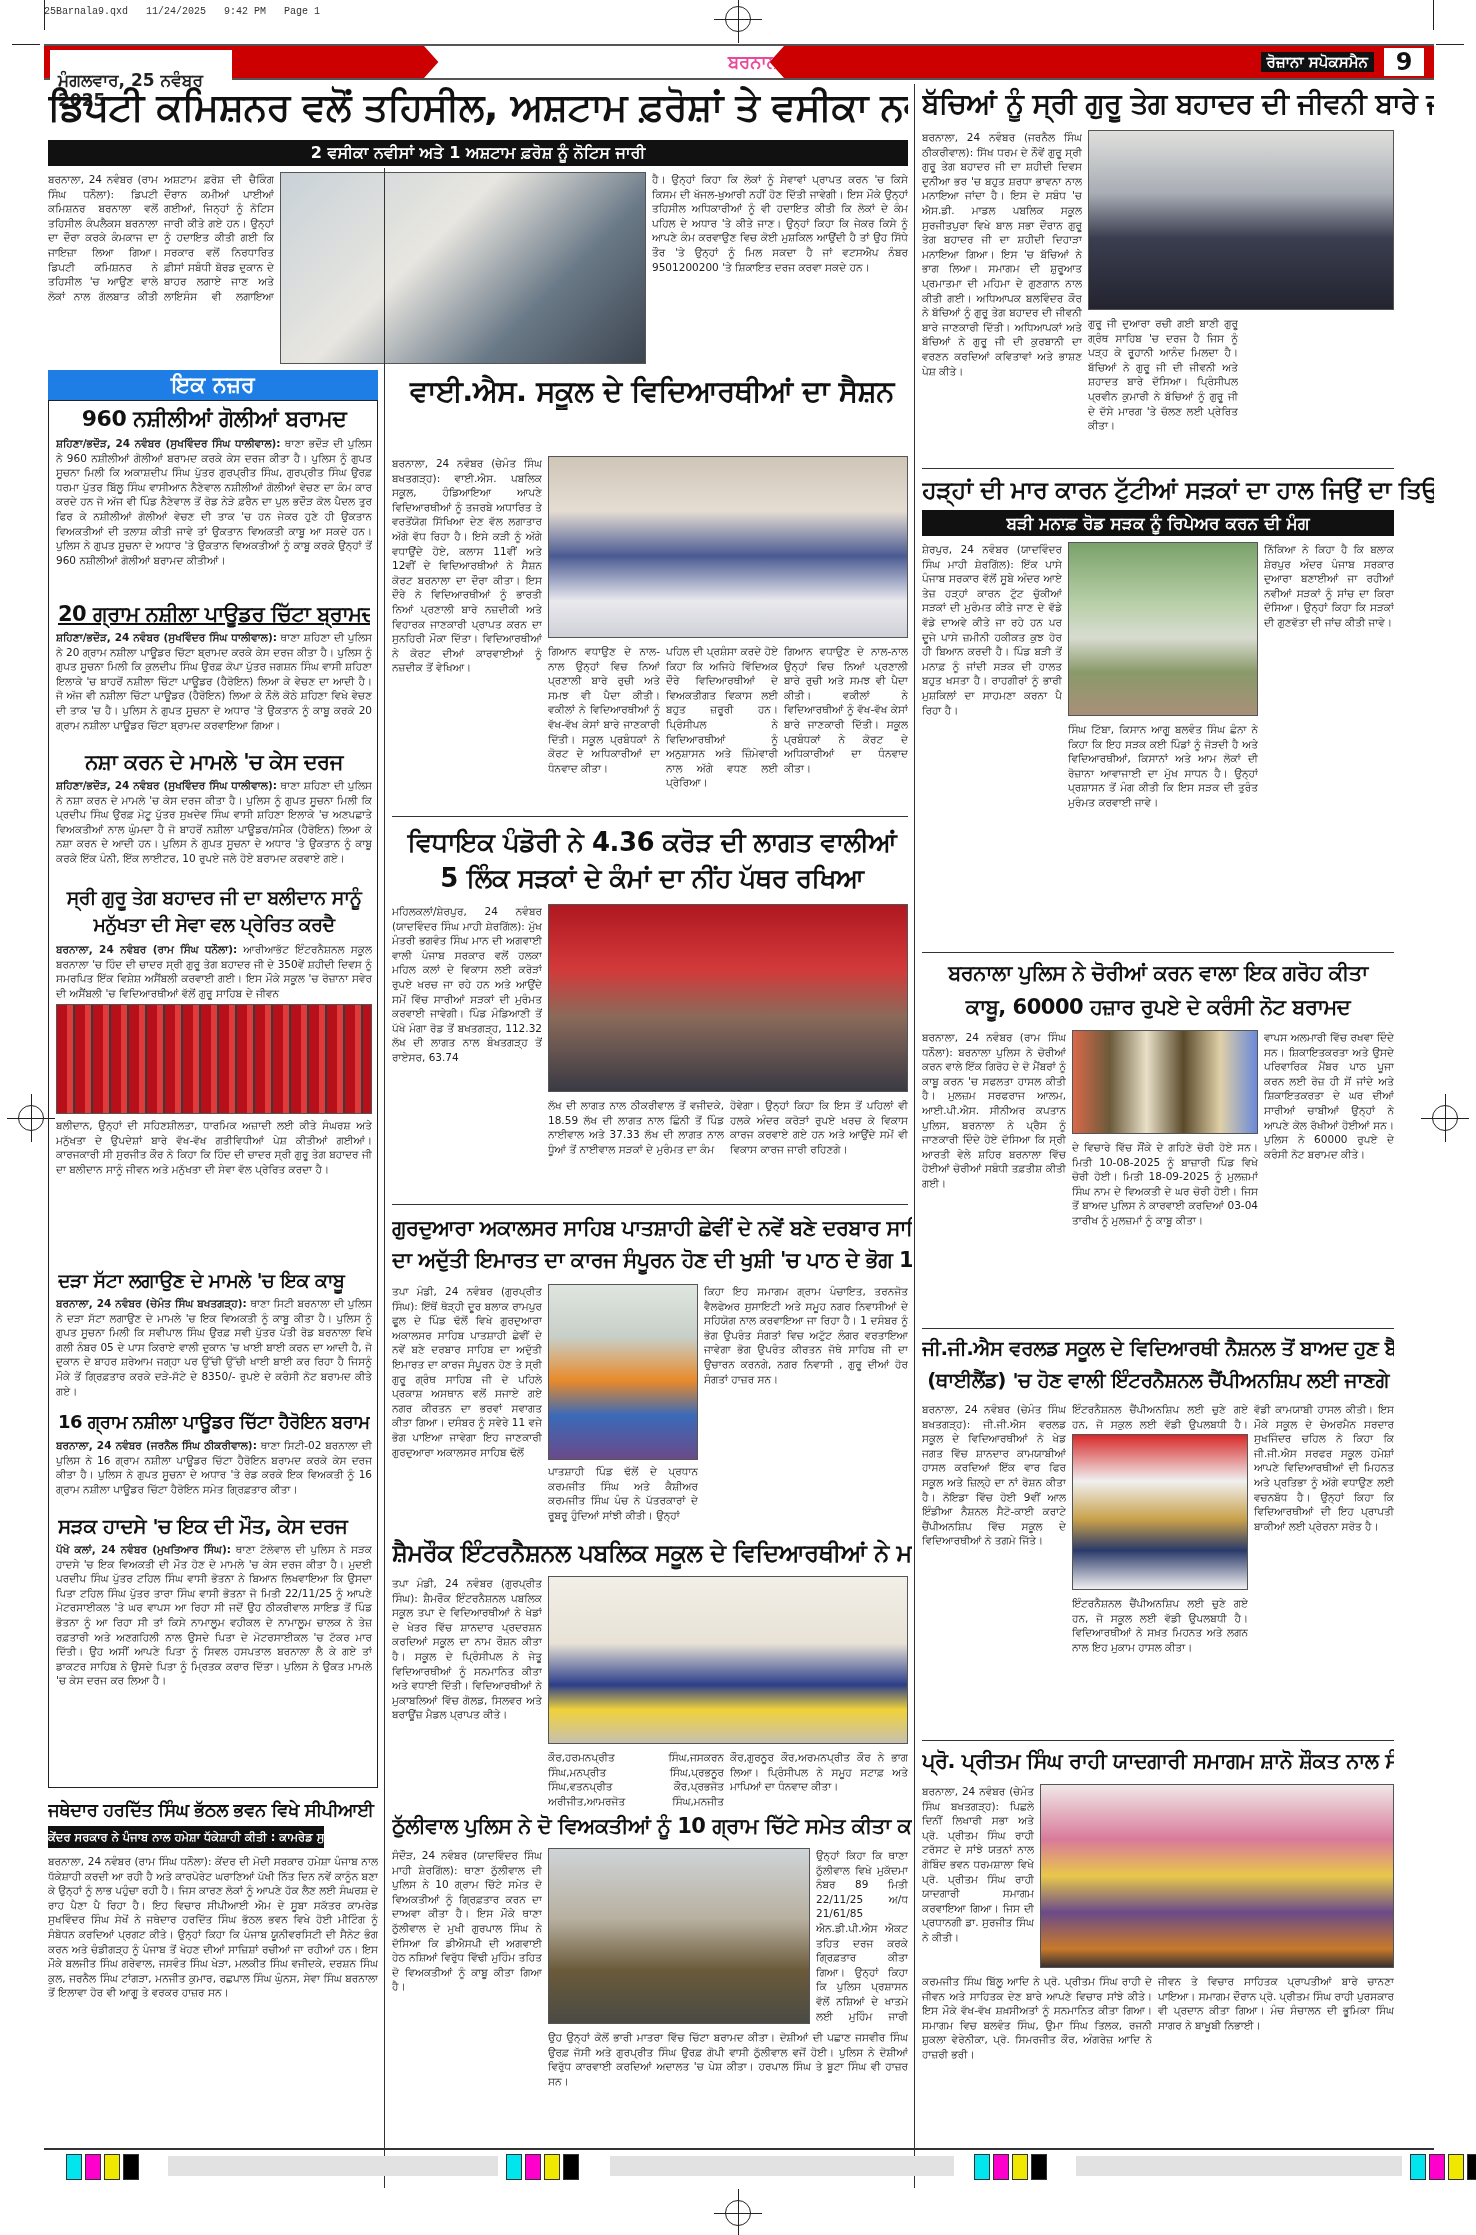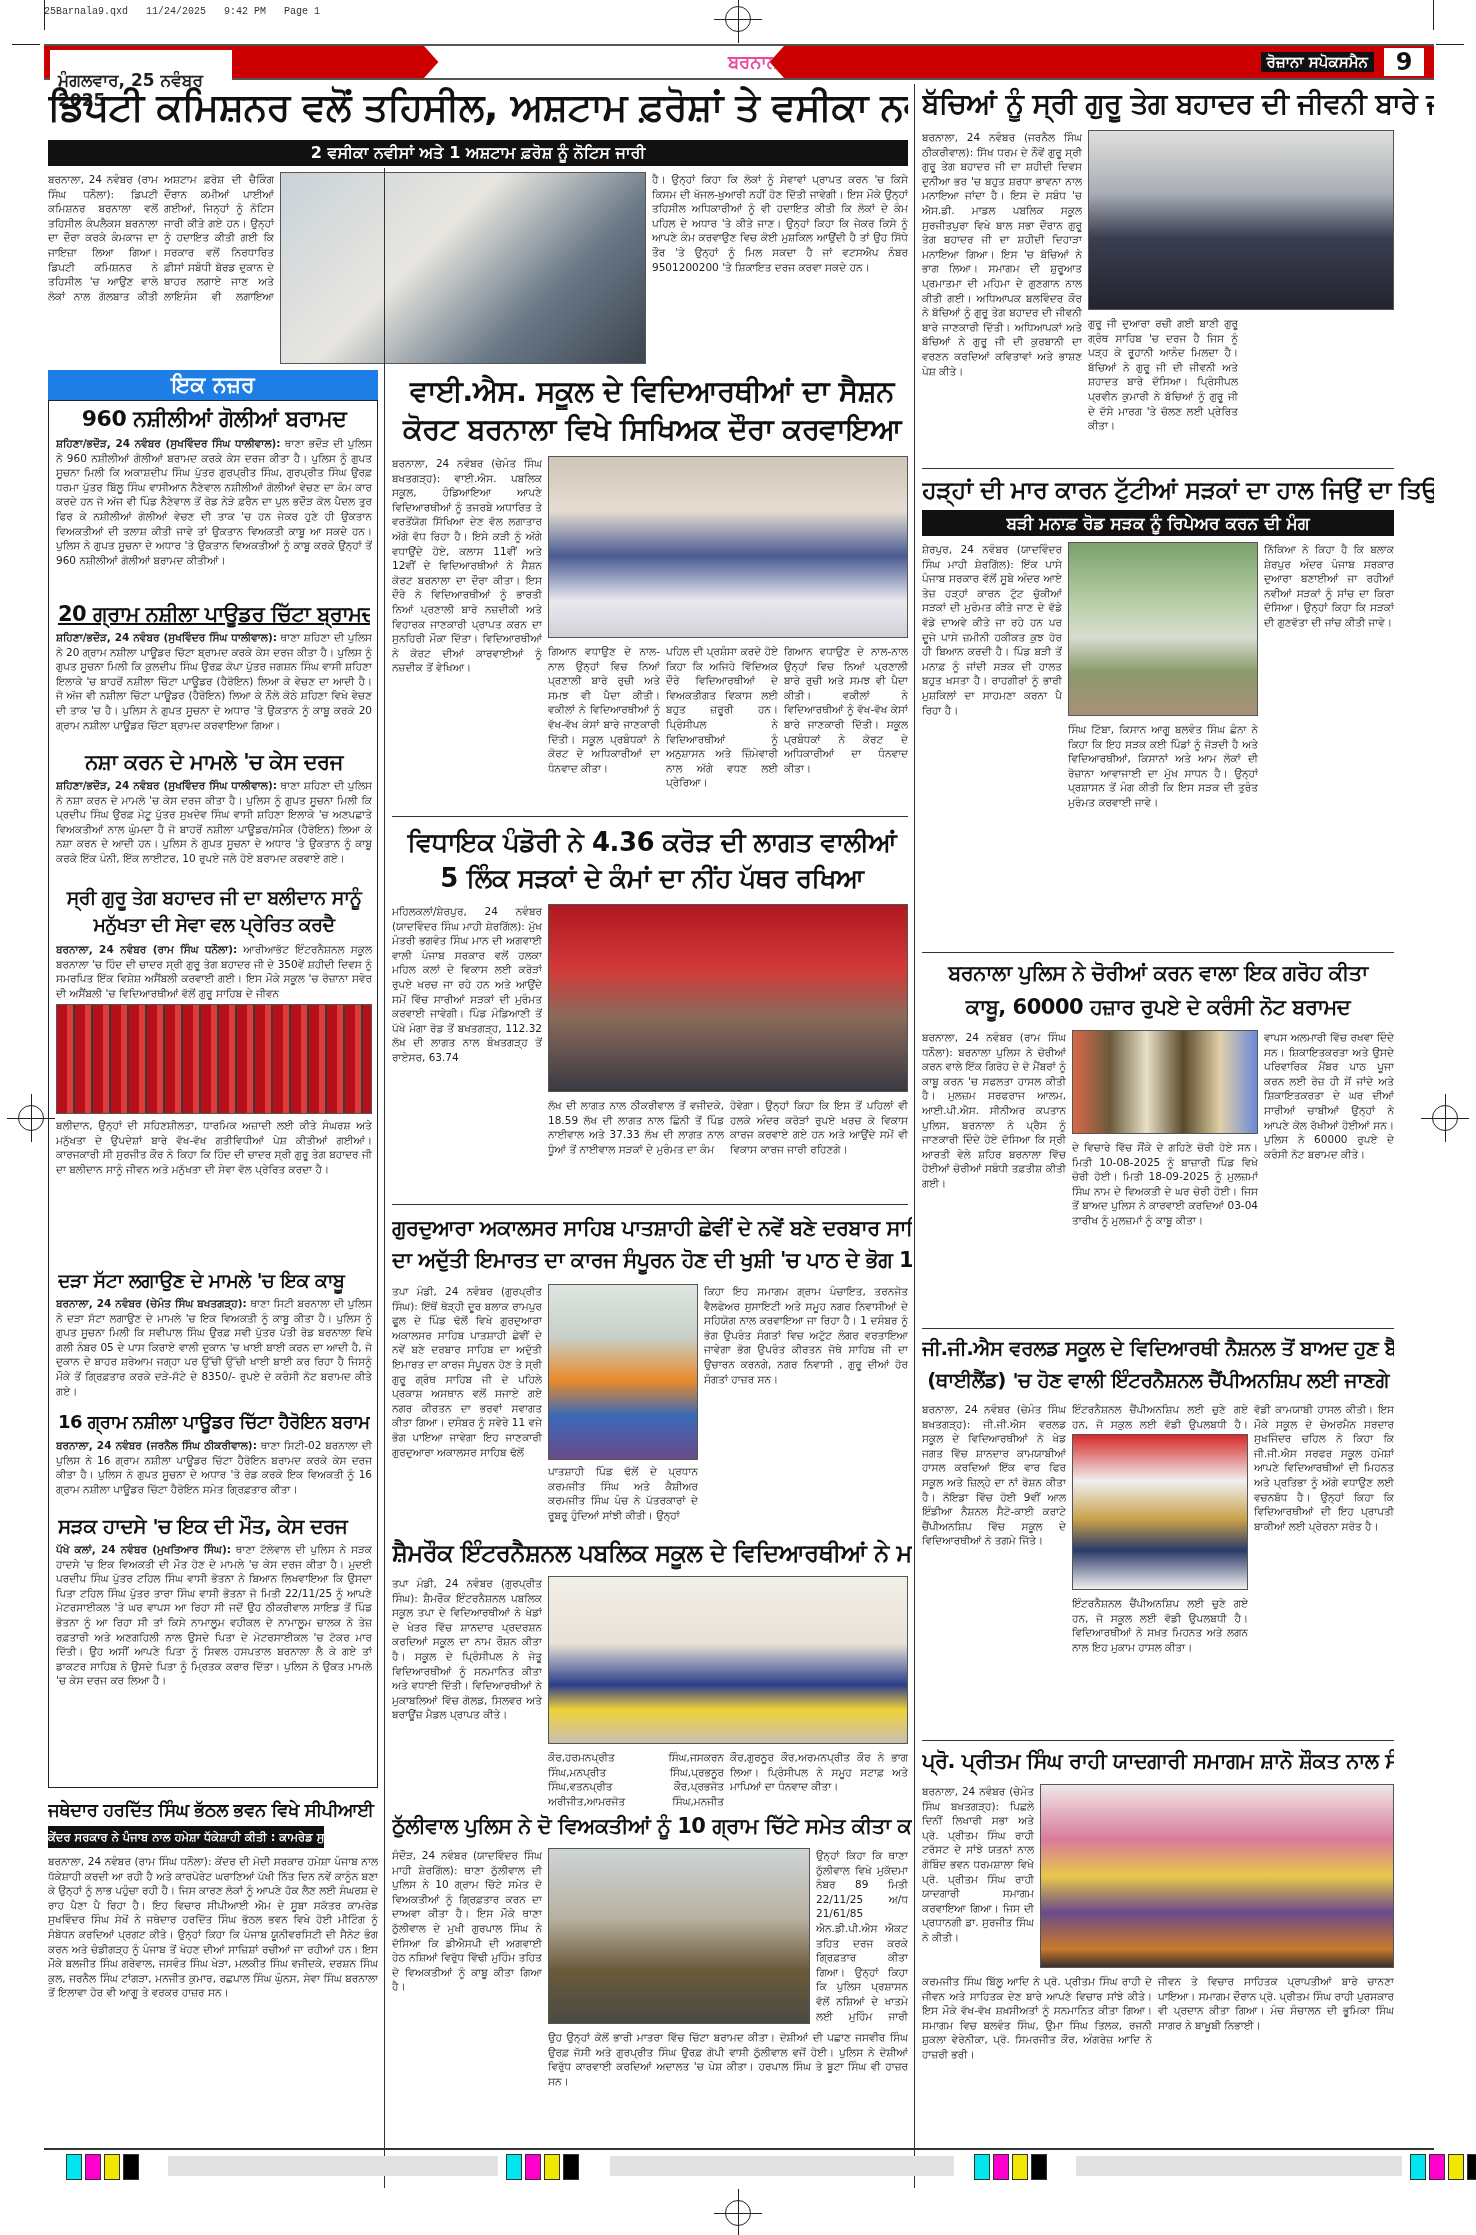--- a/index.html
+++ b/index.html
@@ -101,21 +101,20 @@
   <div class="hl" style="left:14px;top:1468px;width:312px;font-size:20px;line-height:28px;">ਸੜਕ ਹਾਦਸੇ 'ਚ ਇਕ ਦੀ ਮੌਤ, ਕੇਸ ਦਰਜ</div>
   <div class="text" style="left:12px;top:1498px;width:316px;height:240px;"><b>ਪੱਖੋ ਕਲਾਂ, 24 ਨਵੰਬਰ (ਮੁਖਤਿਆਰ ਸਿੰਘ):</b> <span>ਥਾਣਾ ਟੱਲੇਵਾਲ ਦੀ ਪੁਲਿਸ ਨੇ ਸੜਕ ਹਾਦਸੇ 'ਚ ਇਕ ਵਿਅਕਤੀ ਦੀ ਮੌਤ ਹੋਣ ਦੇ ਮਾਮਲੇ 'ਚ ਕੇਸ ਦਰਜ ਕੀਤਾ ਹੈ। ਮੁਦਈ ਪਰਦੀਪ ਸਿੰਘ ਪੁੱਤਰ ਟਹਿਲ ਸਿੰਘ ਵਾਸੀ ਭੋਤਨਾ ਨੇ ਬਿਆਨ ਲਿਖਵਾਇਆ ਕਿ ਉਸਦਾ ਪਿਤਾ ਟਹਿਲ ਸਿੰਘ ਪੁੱਤਰ ਤਾਰਾ ਸਿੰਘ ਵਾਸੀ ਭੋਤਨਾ ਜੋ ਮਿਤੀ 22/11/25 ਨੂੰ ਆਪਣੇ ਮੋਟਰਸਾਈਕਲ 'ਤੇ ਘਰ ਵਾਪਸ ਆ ਰਿਹਾ ਸੀ ਜਦੋਂ ਉਹ ਠੀਕਰੀਵਾਲ ਸਾਇਡ ਤੋਂ ਪਿੰਡ ਭੋਤਨਾ ਨੂੰ ਆ ਰਿਹਾ ਸੀ ਤਾਂ ਕਿਸੇ ਨਾਮਾਲੂਮ ਵਹੀਕਲ ਦੇ ਨਾਮਾਲੂਮ ਚਾਲਕ ਨੇ ਤੇਜ਼ ਰਫ਼ਤਾਰੀ ਅਤੇ ਅਣਗਹਿਲੀ ਨਾਲ ਉਸਦੇ ਪਿਤਾ ਦੇ ਮੋਟਰਸਾਈਕਲ 'ਚ ਟੱਕਰ ਮਾਰ ਦਿੱਤੀ। ਉਹ ਅਸੀਂ ਆਪਣੇ ਪਿਤਾ ਨੂੰ ਸਿਵਲ ਹਸਪਤਾਲ ਬਰਨਾਲਾ ਲੈ ਕੇ ਗਏ ਤਾਂ ਡਾਕਟਰ ਸਾਹਿਬ ਨੇ ਉਸਦੇ ਪਿਤਾ ਨੂੰ ਮ੍ਰਿਤਕ ਕਰਾਰ ਦਿੱਤਾ। ਪੁਲਿਸ ਨੇ ਉਕਤ ਮਾਮਲੇ 'ਚ ਕੇਸ ਦਰਜ ਕਰ ਲਿਆ ਹੈ।</span></div>
 
   <div class="hl" style="left:4px;top:1752px;width:330px;font-size:18px;line-height:28px;">ਜਥੇਦਾਰ ਹਰਦਿੱਤ ਸਿੰਘ ਭੱਠਲ ਭਵਨ ਵਿਖੇ ਸੀਪੀਆਈ ਐਮ ਦੀ ਮੀਟਿੰਗ</div>
   <div class="bar" style="left:4px;top:1782px;width:276px;height:22px;font-size:11.5px;line-height:22px;">ਕੇਂਦਰ ਸਰਕਾਰ ਨੇ ਪੰਜਾਬ ਨਾਲ ਹਮੇਸ਼ਾ ਧੱਕੇਸ਼ਾਹੀ ਕੀਤੀ : ਕਾਮਰੇਡ ਸੁਖਵਿੰਦਰ ਸੇਖੋਂ</div>
   <div class="text" style="left:4px;top:1810px;width:330px;height:334px;">ਬਰਨਾਲਾ, 24 ਨਵੰਬਰ (ਰਾਮ ਸਿੰਘ ਧਨੌਲਾ): ਕੇਂਦਰ ਦੀ ਮੋਦੀ ਸਰਕਾਰ ਹਮੇਸ਼ਾ ਪੰਜਾਬ ਨਾਲ ਧੱਕੇਸ਼ਾਹੀ ਕਰਦੀ ਆ ਰਹੀ ਹੈ ਅਤੇ ਕਾਰਪੋਰੇਟ ਘਰਾਣਿਆਂ ਪੱਖੀ ਨਿੱਤ ਦਿਨ ਨਵੇਂ ਕਾਨੂੰਨ ਬਣਾ ਕੇ ਉਨ੍ਹਾਂ ਨੂੰ ਲਾਭ ਪਹੁੰਚਾ ਰਹੀ ਹੈ। ਜਿਸ ਕਾਰਣ ਲੋਕਾਂ ਨੂੰ ਆਪਣੇ ਹੱਕ ਲੈਣ ਲਈ ਸੰਘਰਸ਼ ਦੇ ਰਾਹ ਪੈਣਾ ਪੈ ਰਿਹਾ ਹੈ। ਇਹ ਵਿਚਾਰ ਸੀਪੀਆਈ ਐਮ ਦੇ ਸੂਬਾ ਸਕੱਤਰ ਕਾਮਰੇਡ ਸੁਖਵਿੰਦਰ ਸਿੰਘ ਸੇਖੋਂ ਨੇ ਜਥੇਦਾਰ ਹਰਦਿੱਤ ਸਿੰਘ ਭੱਠਲ ਭਵਨ ਵਿਖੇ ਹੋਈ ਮੀਟਿੰਗ ਨੂੰ ਸੰਬੋਧਨ ਕਰਦਿਆਂ ਪ੍ਰਗਟ ਕੀਤੇ। ਉਨ੍ਹਾਂ ਕਿਹਾ ਕਿ ਪੰਜਾਬ ਯੂਨੀਵਰਸਿਟੀ ਦੀ ਸੈਨੇਟ ਭੰਗ ਕਰਨ ਅਤੇ ਚੰਡੀਗੜ੍ਹ ਨੂੰ ਪੰਜਾਬ ਤੋਂ ਖੋਹਣ ਦੀਆਂ ਸਾਜ਼ਿਸ਼ਾਂ ਰਚੀਆਂ ਜਾ ਰਹੀਆਂ ਹਨ। ਇਸ ਮੌਕੇ ਬਲਜੀਤ ਸਿੰਘ ਗਰੇਵਾਲ, ਜਸਵੰਤ ਸਿੰਘ ਖੇੜਾ, ਮਲਕੀਤ ਸਿੰਘ ਵਜੀਦਕੇ, ਦਰਸ਼ਨ ਸਿੰਘ ਕੁਲ, ਜਰਨੈਲ ਸਿੰਘ ਟਾਂਗੜਾ, ਮਨਜੀਤ ਕੁਮਾਰ, ਰਛਪਾਲ ਸਿੰਘ ਘੁੰਨਸ, ਸੇਵਾ ਸਿੰਘ ਬਰਨਾਲਾ ਤੋਂ ਇਲਾਵਾ ਹੋਰ ਵੀ ਆਗੂ ਤੇ ਵਰਕਰ ਹਾਜ਼ਰ ਸਨ।</div>
 
   <div class="rule-v" style="left:340px;top:124px;height:2020px;"></div>
 
   <div class="hl" style="left:348px;top:328px;width:520px;font-size:29px;line-height:38px;text-align:center;">ਵਾਈ.ਐਸ. ਸਕੂਲ ਦੇ ਵਿਦਿਆਰਥੀਆਂ ਦਾ ਸੈਸ਼ਨ</div>
-  <div class="hl" style="left:348px;top:366px;width:520px;font-size:29px;line-height:38px;text-align:center;">ਕੋਰਟ ਬਰਨਾਲਾ ਵਿਖੇ ਸਿਖਿਅਕ ਦੌਰਾ ਕਰਵਾਇਆ</div>
   <div class="text" style="left:348px;top:412px;width:150px;height:356px;">ਬਰਨਾਲਾ, 24 ਨਵੰਬਰ (ਚੇਮੰਤ ਸਿੰਘ ਬਖਤਗੜ੍ਹ): ਵਾਈ.ਐਸ. ਪਬਲਿਕ ਸਕੂਲ, ਹੰਡਿਆਇਆ ਆਪਣੇ ਵਿਦਿਆਰਥੀਆਂ ਨੂੰ ਤਜਰਬੇ ਅਧਾਰਿਤ ਤੇ ਵਰਤੋਂਯੋਗ ਸਿੱਖਿਆ ਦੇਣ ਵੱਲ ਲਗਾਤਾਰ ਅੱਗੇ ਵੱਧ ਰਿਹਾ ਹੈ। ਇਸੇ ਕੜੀ ਨੂੰ ਅੱਗੇ ਵਧਾਉਂਦੇ ਹੋਏ, ਕਲਾਸ 11ਵੀਂ ਅਤੇ 12ਵੀਂ ਦੇ ਵਿਦਿਆਰਥੀਆਂ ਨੇ ਸੈਸ਼ਨ ਕੋਰਟ ਬਰਨਾਲਾ ਦਾ ਦੌਰਾ ਕੀਤਾ। ਇਸ ਦੌਰੇ ਨੇ ਵਿਦਿਆਰਥੀਆਂ ਨੂੰ ਭਾਰਤੀ ਨਿਆਂ ਪ੍ਰਣਾਲੀ ਬਾਰੇ ਨਜ਼ਦੀਕੀ ਅਤੇ ਵਿਹਾਰਕ ਜਾਣਕਾਰੀ ਪ੍ਰਾਪਤ ਕਰਨ ਦਾ ਸੁਨਹਿਰੀ ਮੌਕਾ ਦਿੱਤਾ। ਵਿਦਿਆਰਥੀਆਂ ਨੇ ਕੋਰਟ ਦੀਆਂ ਕਾਰਵਾਈਆਂ ਨੂੰ ਨਜ਼ਦੀਕ ਤੋਂ ਵੇਖਿਆ।</div>
   <div class="photo" style="left:504px;top:412px;width:360px;height:182px;background:linear-gradient(180deg,#cfc6b8 0%,#e5ddd2 30%,#4a5a92 55%,#e9e9ee 80%,#d0d0d8 100%);"></div>
   <div class="text" style="left:504px;top:600px;width:112px;height:168px;">ਗਿਆਨ ਵਧਾਉਣ ਦੇ ਨਾਲ-ਨਾਲ ਉਨ੍ਹਾਂ ਵਿਚ ਨਿਆਂ ਪ੍ਰਣਾਲੀ ਬਾਰੇ ਰੁਚੀ ਅਤੇ ਸਮਝ ਵੀ ਪੈਦਾ ਕੀਤੀ। ਵਕੀਲਾਂ ਨੇ ਵਿਦਿਆਰਥੀਆਂ ਨੂੰ ਵੱਖ-ਵੱਖ ਕੇਸਾਂ ਬਾਰੇ ਜਾਣਕਾਰੀ ਦਿੱਤੀ। ਸਕੂਲ ਪ੍ਰਬੰਧਕਾਂ ਨੇ ਕੋਰਟ ਦੇ ਅਧਿਕਾਰੀਆਂ ਦਾ ਧੰਨਵਾਦ ਕੀਤਾ।</div>
   <div class="text" style="left:622px;top:600px;width:112px;height:168px;">ਪਹਿਲ ਦੀ ਪ੍ਰਸ਼ੰਸਾ ਕਰਦੇ ਹੋਏ ਕਿਹਾ ਕਿ ਅਜਿਹੇ ਵਿੱਦਿਅਕ ਦੌਰੇ ਵਿਦਿਆਰਥੀਆਂ ਦੇ ਵਿਅਕਤੀਗਤ ਵਿਕਾਸ ਲਈ ਬਹੁਤ ਜ਼ਰੂਰੀ ਹਨ। ਪ੍ਰਿੰਸੀਪਲ ਨੇ ਵਿਦਿਆਰਥੀਆਂ ਨੂੰ ਅਨੁਸ਼ਾਸਨ ਅਤੇ ਜ਼ਿੰਮੇਵਾਰੀ ਨਾਲ ਅੱਗੇ ਵਧਣ ਲਈ ਪ੍ਰੇਰਿਆ।</div>
   <div class="text" style="left:740px;top:600px;width:124px;height:168px;">ਗਿਆਨ ਵਧਾਉਣ ਦੇ ਨਾਲ-ਨਾਲ ਉਨ੍ਹਾਂ ਵਿਚ ਨਿਆਂ ਪ੍ਰਣਾਲੀ ਬਾਰੇ ਰੁਚੀ ਅਤੇ ਸਮਝ ਵੀ ਪੈਦਾ ਕੀਤੀ। ਵਕੀਲਾਂ ਨੇ ਵਿਦਿਆਰਥੀਆਂ ਨੂੰ ਵੱਖ-ਵੱਖ ਕੇਸਾਂ ਬਾਰੇ ਜਾਣਕਾਰੀ ਦਿੱਤੀ। ਸਕੂਲ ਪ੍ਰਬੰਧਕਾਂ ਨੇ ਕੋਰਟ ਦੇ ਅਧਿਕਾਰੀਆਂ ਦਾ ਧੰਨਵਾਦ ਕੀਤਾ।</div>
 
   <div class="rule-h" style="left:348px;top:772px;width:516px;"></div>
 
   <div class="hl" style="left:348px;top:780px;width:520px;font-size:26px;line-height:36px;text-align:center;">ਵਿਧਾਇਕ ਪੰਡੋਰੀ ਨੇ 4.36 ਕਰੋੜ ਦੀ ਲਾਗਤ ਵਾਲੀਆਂ</div>
   <div class="hl" style="left:348px;top:816px;width:520px;font-size:26px;line-height:36px;text-align:center;">5 ਲਿੰਕ ਸੜਕਾਂ ਦੇ ਕੰਮਾਂ ਦਾ ਨੀਂਹ ਪੱਥਰ ਰਖਿਆ</div>

